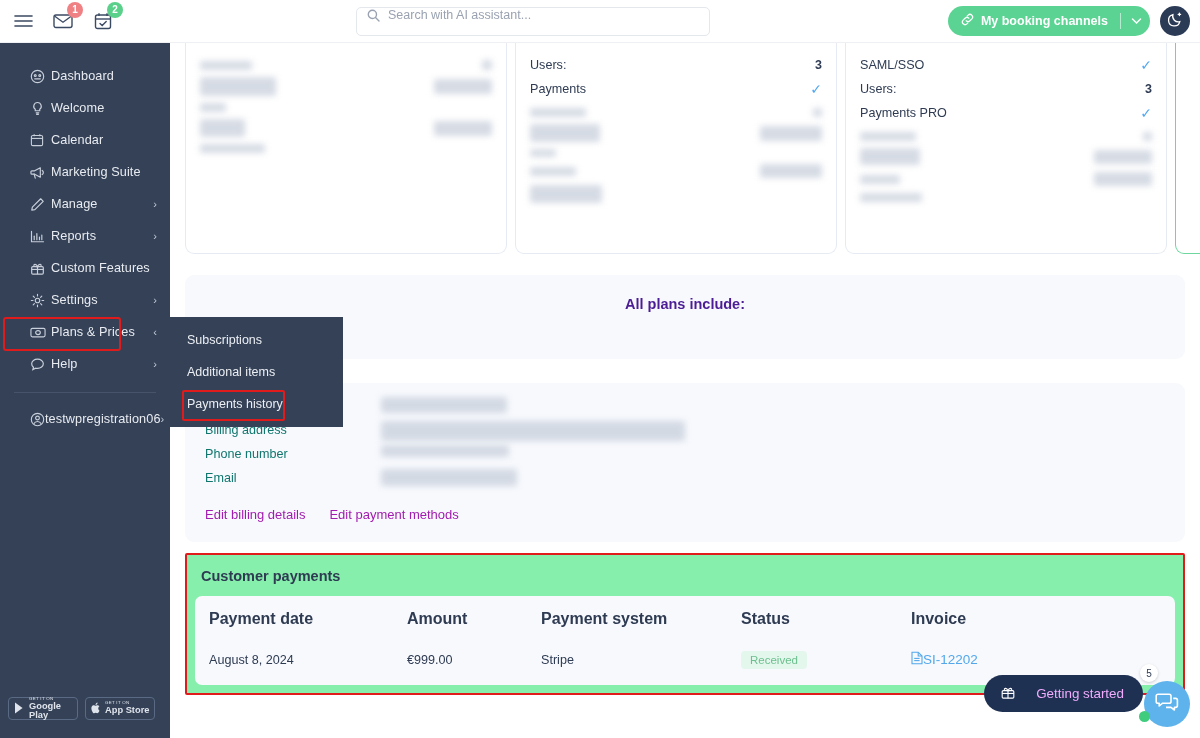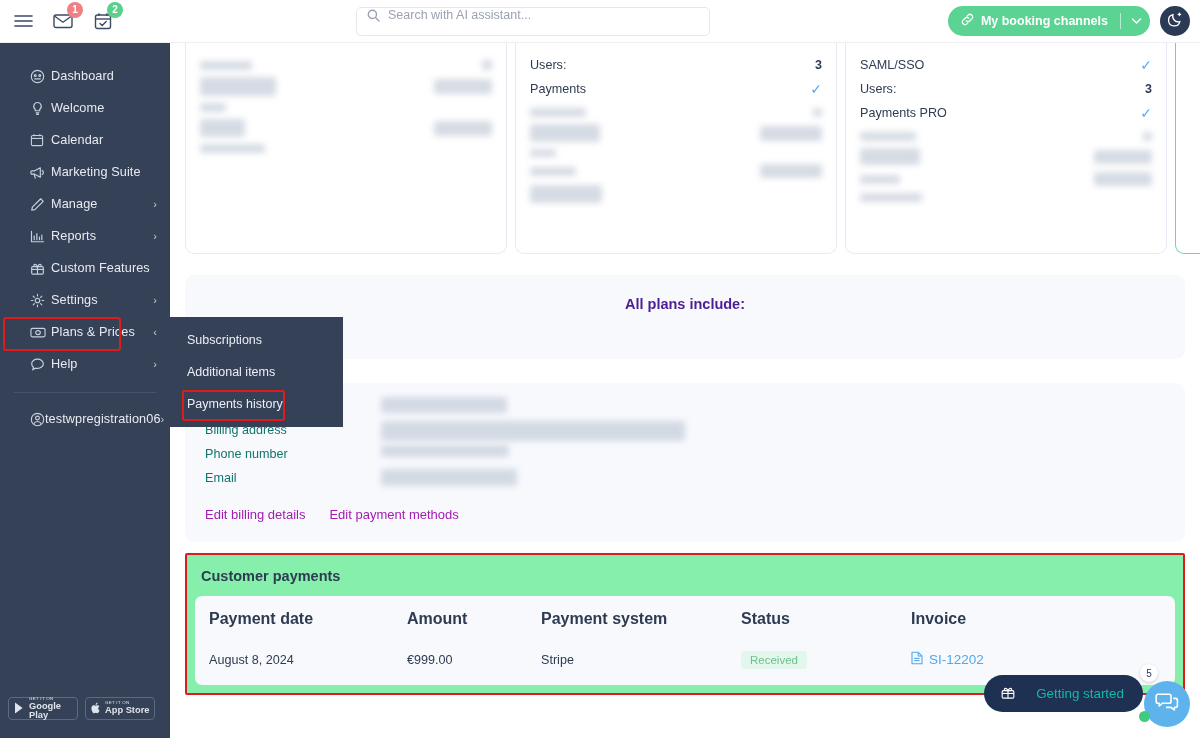--- a/index.html
+++ b/index.html
@@ -149,26 +149,26 @@
   .ptr { display: flex; align-items: center; padding: 0 14px; }
   .pth { font-size: 16px; font-weight: 700; color: #2e3b52; }
   .ptd { font-size: 12.6px; color: #2e3b52; }
   .c1 { width: 198px; } .c2 { width: 134px; } .c3 { width: 200px; }
   .c4 { width: 170px; } .c5 { width: 200px; }
   .ptr.body { margin-top: 22px; }
   .pill {
     display: inline-block; background: #e4f7ec; color: #6cbf8f;
     font-size: 11.5px; border-radius: 4px; padding: 3px 9px;
   }
-  .invlink { display: flex; align-items: center; gap: 6px; color: #53a8ec; font-size: 13.5px; cursor: pointer; }
+  .invlink { display: flex; align-items: center; color: #53a8ec; font-size: 13.5px; cursor: pointer; }
 
   
   .getstarted {
     position: absolute; right: 57px; bottom: 26px; height: 37px;
-    background: #1f3153; color: #14b8a6; border-radius: 19px;
+    background: #1f3153; color: #f0abfc; border-radius: 19px;
     display: flex; align-items: center; gap: 20px; padding: 0 19px 0 16px;
     font-size: 13.4px; z-index: 60; cursor: pointer;
   }
   .gsbadge {
     position: absolute; right: 42px; bottom: 56px; width: 18px; height: 18px;
     background: #ffffff; color: #2e3b52; border-radius: 50%; font-size: 10px;
     display: flex; align-items: center; justify-content: center; z-index: 62;
     box-shadow: 0 1px 3px rgba(0,0,0,.18);
   }
   .chatbtn {

